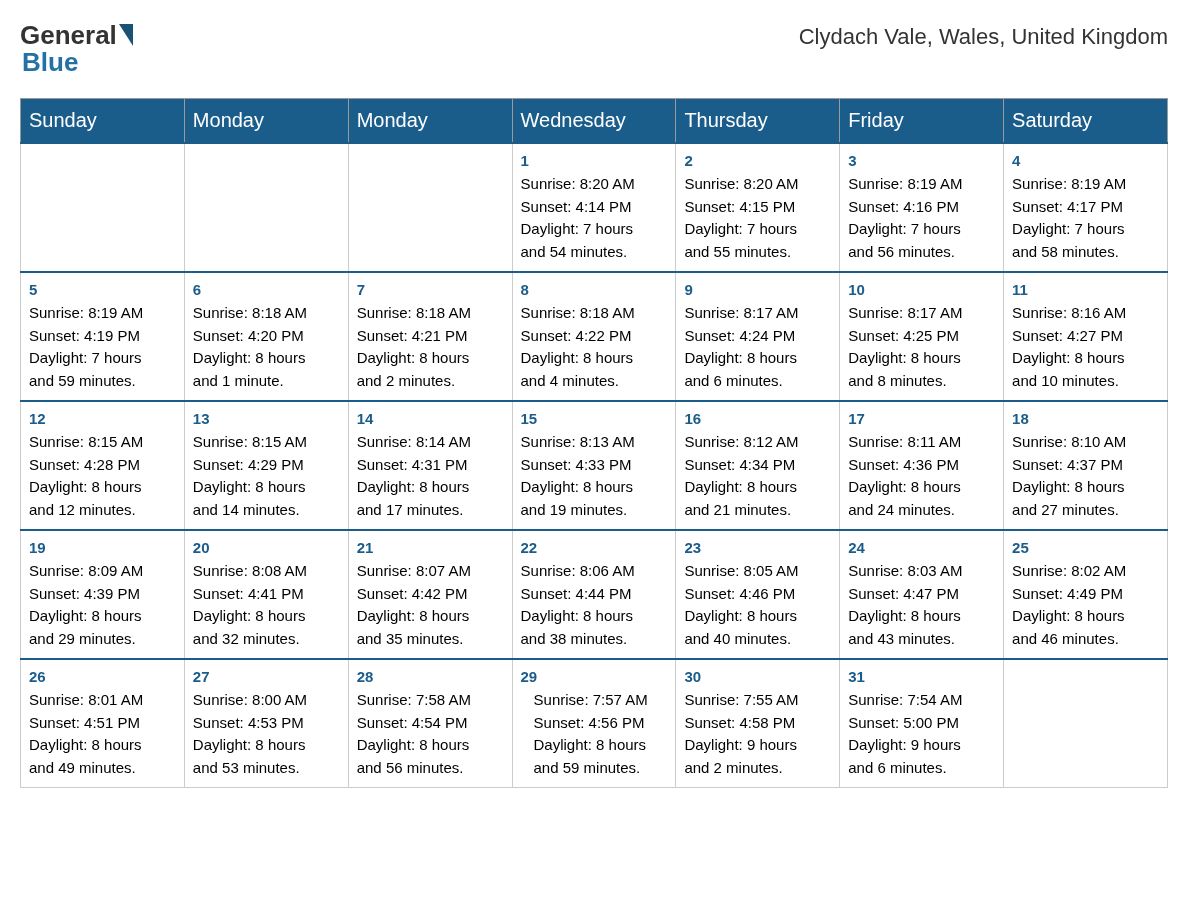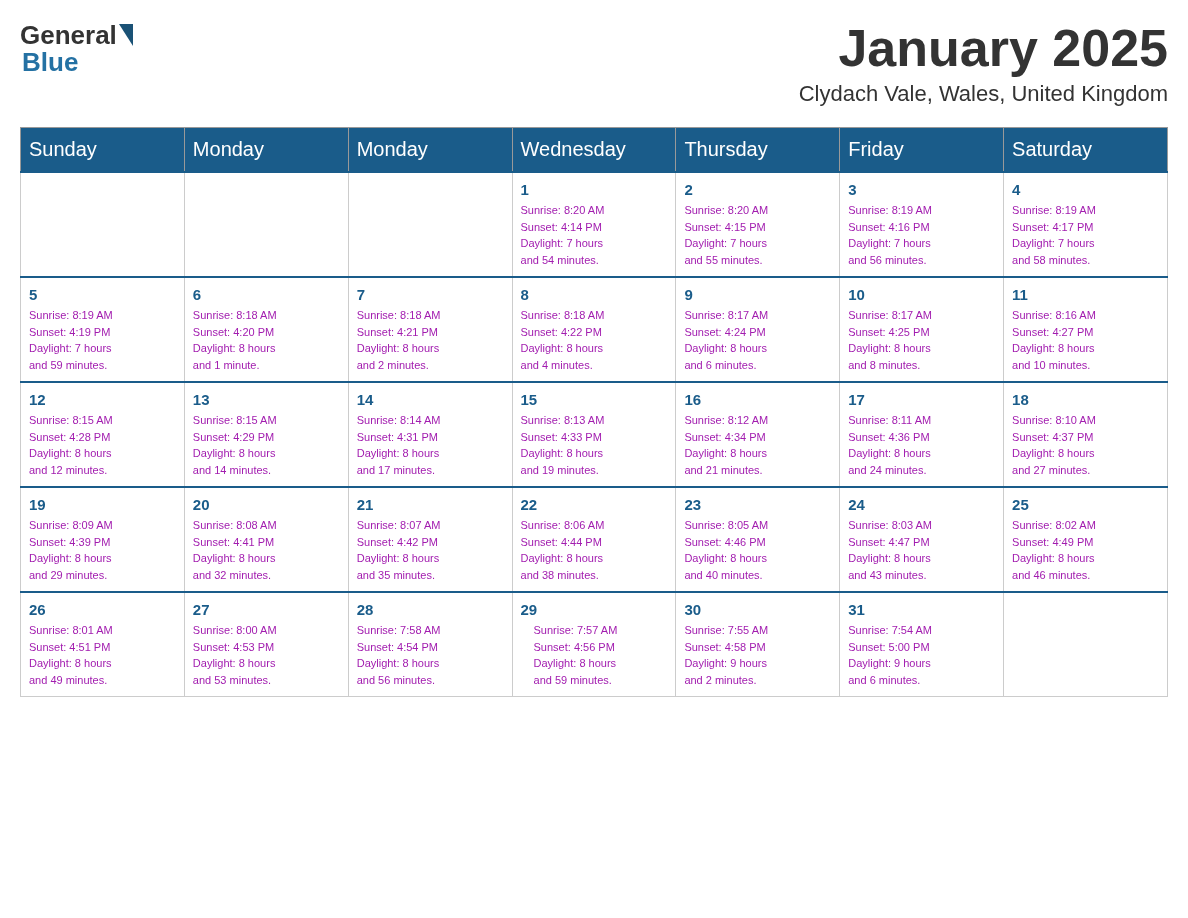--- a/index.html
+++ b/index.html
@@ -85,41 +85,40 @@
       font-size: 13px;
       color: #333;
     }
     .day-number {
       font-size: 15px;
       font-weight: bold;
       color: #1a5c8a;
       margin-bottom: 4px;
     }
     .day-info {
-      font-size: 11px;
+      font-size: 15px;
       line-height: 1.5;
-      color: #a21caf;
+      color: #000000;
     }
     .calendar tbody tr {
       border-top: 2px solid #1a5c8a;
     }
   </style>
 </head>
 <body>
 
 <div class="header">
   <div class="logo">
     <div class="logo-top">
       <span class="logo-text-general">General</span>
       <div class="logo-triangle"></div>
     </div>
     <span class="logo-text-blue">Blue</span>
   </div>
   <div class="title-section">
-    <div class="month-title">January 2025</div>
     <div class="location-title">Clydach Vale, Wales, United Kingdom</div>
   </div>
 </div>
 
 <table class="calendar">
   <thead>
     <tr id="weekday-header">
     <th>Sunday</th>
         <th>Monday</th>
         <th>Monday</th>

